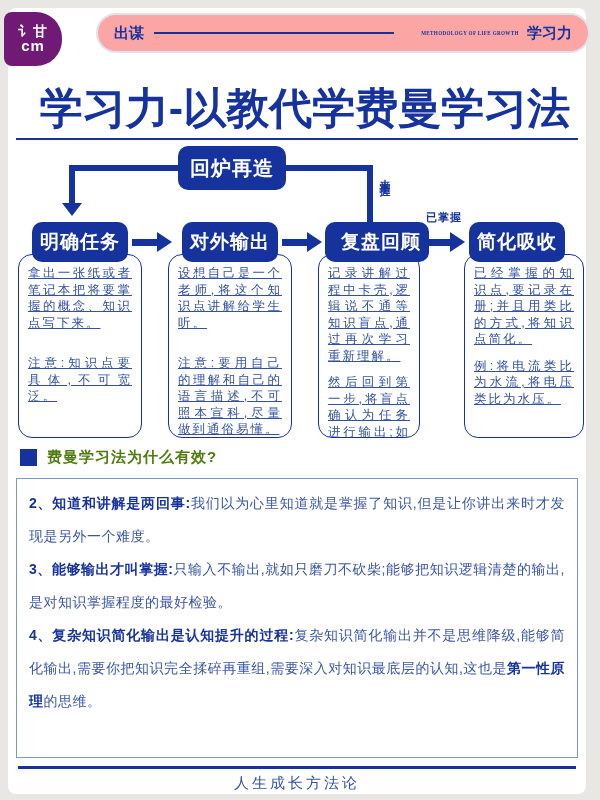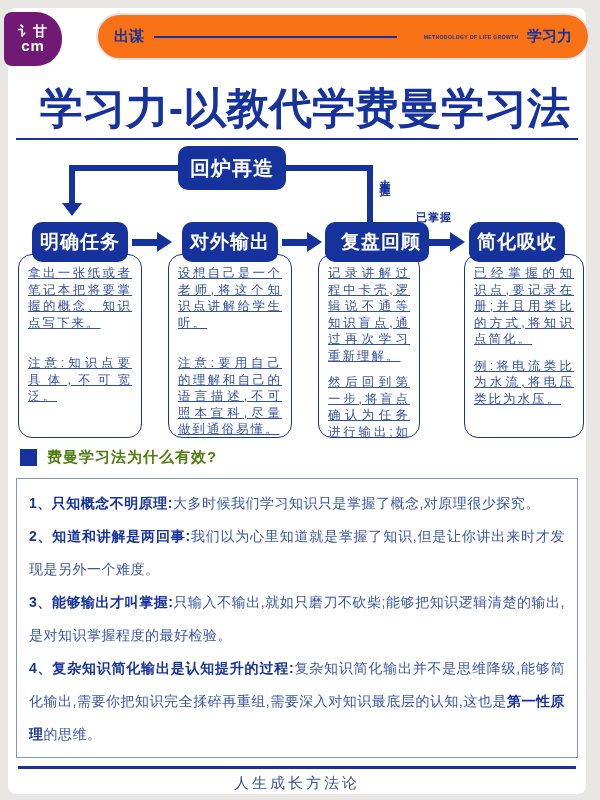--- a/index.html
+++ b/index.html
@@ -16,23 +16,23 @@
   
   .logo{
     position:absolute;left:-4px;top:4px;width:58px;height:54px;
     background:#701a75;border-radius:8px 26px 26px 8px;
     color:#fff;display:flex;flex-direction:column;align-items:center;justify-content:center;
     font-weight:bold;line-height:1.05;z-index:5;
   }
   .logo .l1{font-size:14px;letter-spacing:1px;}
   .logo .l2{font-size:15px;letter-spacing:1px;}
   .pill{
-    position:absolute;left:88px;top:5px;width:494px;height:47px;
-    border:2px solid #dfe3ea;border-radius:24px;background:#f97316;
-    display:flex;align-items:center;padding:0 16px;box-sizing:border-box;
+    position:absolute;left:88px;top:5px;width:494px;height:40px;
+    border:2px solid #dfe3ea;border-radius:24px;background:#fca5a5;
+    display:flex;align-items:center;padding:0 16px;box-sizing:border-box;font-family:Liberation Serif, serif;
   }
   .pill .brand{font-size:15px;font-weight:bold;color:#16339d;white-space:nowrap;}
   .pill .rule{flex:1;height:2px;background:#16339d;margin:0 10px;}
   .pill .tagline{font-size:6px;font-weight:bold;color:#16339d;letter-spacing:.4px;margin-right:8px;white-space:nowrap;transform:scale(.85);transform-origin:right center;}
   
   .title{
     position:absolute;left:0;top:64px;width:100%;margin:8px;
     text-align:center;font-size:43px;font-weight:900;color:#16339d;letter-spacing:0;
   }
   .title-rule{position:absolute;left:8px;top:130px;width:562px;height:2px;background:#16339d;}
@@ -44,21 +44,21 @@
   .loop-box{
     position:absolute;left:170px;top:138px;width:108px;height:44px;
     background:#16339d;border-radius:10px;color:#fff;font-size:20px;font-weight:bold;
     text-align:center;line-height:44px;letter-spacing:1px;z-index:2;
   }
   .vlabel{
     position:absolute;left:369px;top:162px;
     writing-mode:vertical-rl;font-size:11px;font-weight:bold;color:#16339d;letter-spacing:3px;
   }
   .hlabel{
-    position:absolute;left:408px;top:202px;width:56px;text-align:left;
+    position:absolute;left:408px;top:202px;width:56px;text-align:center;
     font-size:11px;font-weight:bold;color:#16339d;letter-spacing:1px;
   }
   .step-label{
     position:absolute;top:214px;width:96px;height:40px;background:#16339d;border-radius:10px;
     color:#fff;font-size:19px;font-weight:bold;text-align:center;line-height:40px;letter-spacing:1px;z-index:2;
   }
   .sl1{left:24px;}.sl2{left:174px;}.sl3{left:317px;padding-left:8px;}.sl4{left:461px;}
   .harrow{position:absolute;top:224px;width:40px;height:21px;}
   .harrow .shaft{position:absolute;left:0;top:7px;width:26px;height:7px;background:#16339d;}
   .harrow .head{position:absolute;left:25px;top:0;width:0;height:0;
@@ -155,21 +155,20 @@
   <div class="card c4">
     <p class="p1">已经掌握的知识点,要记录在册;并且用类比的方式,将知识点简化。</p>
     <p class="p2">例:将电流类比为水流,将电压类比为水压。</p>
   </div>
 
   <div class="sec-head">
     <span class="sq"></span>
     <span class="sec-title">费曼学习法为什么有效?</span>
   </div>
   <div class="points">
-    <p class="pt"><strong>1、只知概念不明原理:</strong><span>大多时候我们学习知识只是掌握了概念,对原理很少探究。</span><strong></strong><span></span></p>
     <p class="pt"><strong>2、知道和讲解是两回事:</strong><span>我们以为心里知道就是掌握了知识,但是让你讲出来时才发现是另外一个难度。</span><strong></strong><span></span></p>
     <p class="pt"><strong>3、能够输出才叫掌握:</strong><span>只输入不输出,就如只磨刀不砍柴;能够把知识逻辑清楚的输出,是对知识掌握程度的最好检验。</span><strong></strong><span></span></p>
     <p class="pt"><strong>4、复杂知识简化输出是认知提升的过程:</strong><span>复杂知识简化输出并不是思维降级,能够简化输出,需要你把知识完全揉碎再重组,需要深入对知识最底层的认知,这也是</span><strong>第一性原理</strong><span>的思维。</span></p>
   </div>
 
   <div class="foot-rule"></div>
   <div class="footer">人生成长方法论</div>
 
 </div>
 

